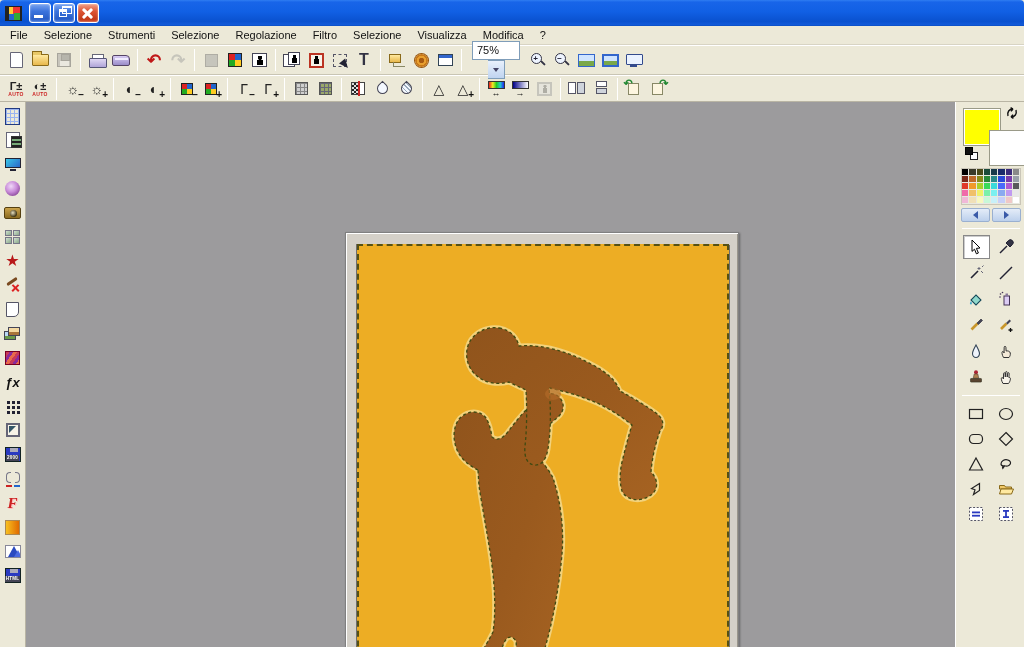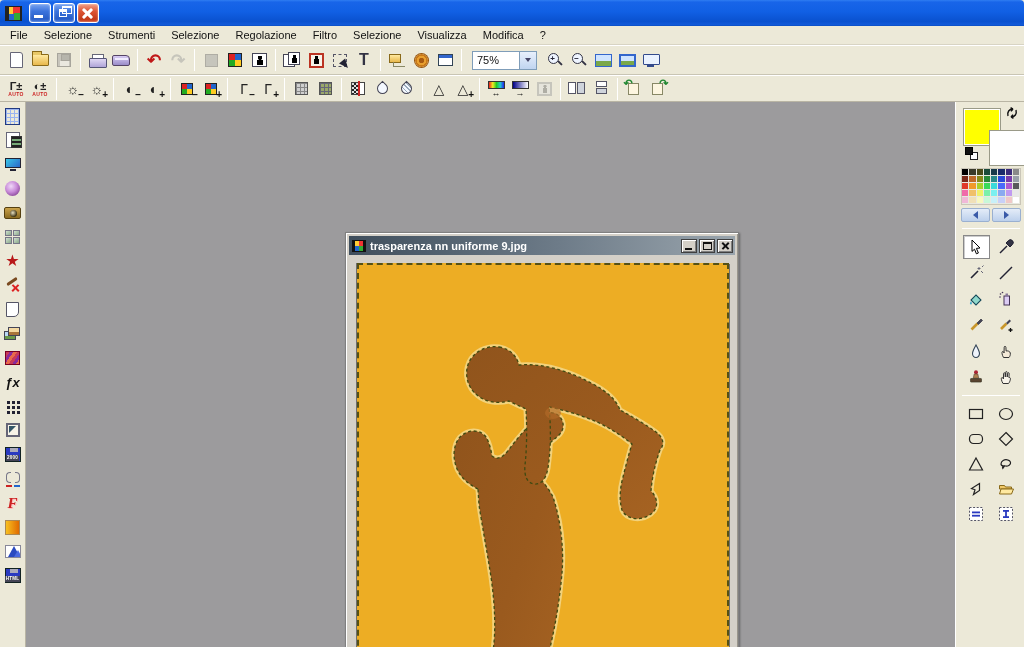--- a/index.html
+++ b/index.html
@@ -126,21 +126,21 @@
   .tb-flip .a,.tb-flip .b { position:absolute; width:8px; height:12px; border:1px solid #556; }
   .tb-flip .a { left:0; top:1px; background:#fff; } .tb-flip .b { left:9px; top:1px; background:#cfd4dc; }
   .tb-flip.v .a { left:4px; top:0; width:11px; height:6px; background:#fff; }
   .tb-flip.v .b { left:4px; top:7px; width:11px; height:6px; background:#cfd4dc; }
   .tb-rot { position:relative; width:17px; height:15px; }
   .tb-rot .pg { position:absolute; left:2px; top:2px; width:11px; height:12px; background:#fdf6e0; border:1px solid #886; }
   .tb-rot .ar { position:absolute; right:-2px; top:-4px; font-size:11px; color:#283; font-weight:bold; }
   .tb-rot.l .ar { left:-2px; right:auto; }
 
   
-  .zoombox { display:flex; align-items:center; margin:0 6px; }
+  .zoombox { display:flex; align-items:center; margin:0 6px;flex-direction:column; }
   .zoombox .val { width:48px; height:19px; background:#fff; border:1px solid #7f9db9;
     font-size:11px; padding:2px 4px; color:#111; }
   .zoombox .dd { width:17px; height:19px; border:1px solid #7f9db9; border-left:none;
     background:linear-gradient(180deg,#e8f0fc,#c0d4f0); display:flex; align-items:center; justify-content:center; }
   .zoombox .dd i { width:0; height:0; border-left:3px solid transparent; border-right:3px solid transparent; border-top:4px solid #446; }
 
   
   .bodyrow { display:flex; height:545px; }
   .leftrail { width:26px; background:#ECE9D8; border-right:1px solid #b9b5a4;
     display:flex; flex-direction:column; align-items:center; padding-top:5px; gap:6.2px; }
@@ -587,34 +587,20 @@
       </div>
       <div class="lr">
         <div class="lr-floppy">
           <div class="lab">HTML</div>
         </div>
       </div>
     </div>
 
   <div class="workspace">
     <div class="docwin">
-      <div class="doc-titlebar">
-        <div class="doc-icon"></div>
-        <div class="doc-title">trasparenza nn uniforme 9.jpg</div>
-        <div class="doc-btn">
-            <span class="dmin"></span>
-          </div>
-        <div class="doc-btn">
-            <span class="dmax"></span>
-          </div>
-        <div class="doc-btn">
-            <span class="dx1"></span>
-            <span class="dx2"></span>
-          </div>
-      </div>
       <div class="doc-canvas-wrap">
         <div class="canvas" style="background: rgb(237, 173, 36);">
           <svg width="372" height="472" viewBox="0 0 372 472">
             <defs>
               <linearGradient id="skin" x1="0" y1="0" x2="1" y2="1">
                 <stop offset="0" stop-color="#90541C"></stop>
                 <stop offset="0.55" stop-color="#9A5A1E"></stop>
                 <stop offset="1" stop-color="#A66322"></stop>
               </linearGradient>
             </defs>

